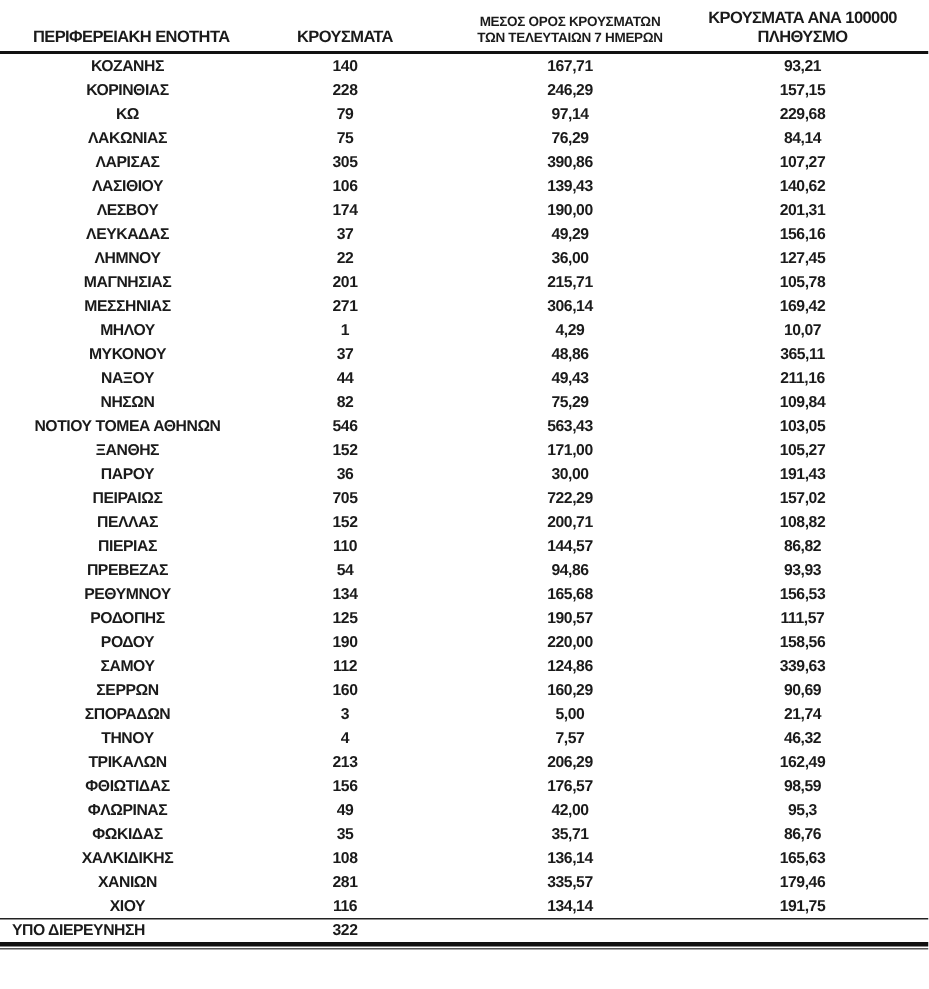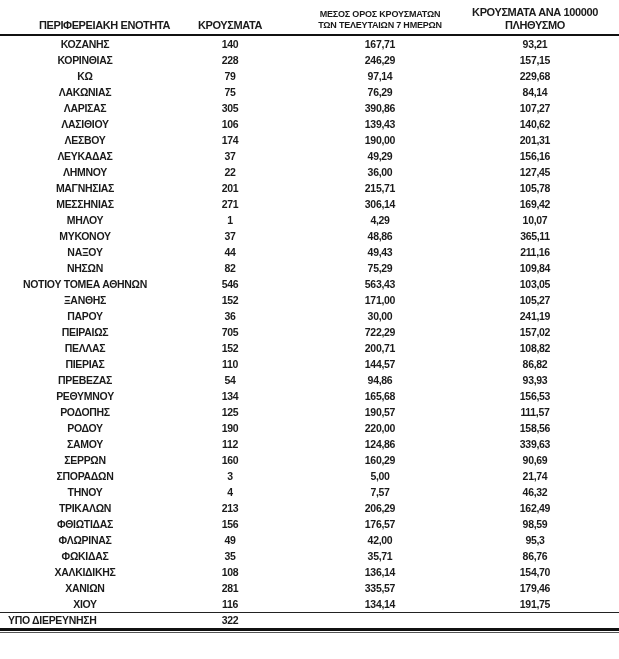--- a/index.html
+++ b/index.html
@@ -35,21 +35,21 @@
     vertical-align: bottom;
     font-weight: 600;
     font-size: 11px;
     letter-spacing: -0.4px;
     padding: 0 0 3px 0;
     border-bottom: 2px solid #111111;
     line-height: 12px;
     white-space: nowrap;
   }
   thead th.h-region {
-    text-align: right;
+    text-align: center;
     padding-left: 5px;
   }
   thead th.h-avg7 {
     font-size: 9px;
     line-height: 11px;
     letter-spacing: -0.2px;
   }
   thead th.h-per100k {
     font-size: 11px;
     line-height: 12.5px;
@@ -228,21 +228,21 @@
           <td>ΞΑΝΘΗΣ</td>
           <td>152</td>
           <td>171,00</td>
           <td>105,27</td>
           <td></td>
         </tr>
         <tr>
           <td>ΠΑΡΟΥ</td>
           <td>36</td>
           <td>30,00</td>
-          <td>241,19</td>
+          <td>191,43</td>
           <td></td>
         </tr>
         <tr>
           <td>ΠΕΙΡΑΙΩΣ</td>
           <td>705</td>
           <td>722,29</td>
           <td>157,02</td>
           <td></td>
         </tr>
         <tr>
@@ -340,21 +340,21 @@
           <td>ΦΩΚΙΔΑΣ</td>
           <td>35</td>
           <td>35,71</td>
           <td>86,76</td>
           <td></td>
         </tr>
         <tr>
           <td>ΧΑΛΚΙΔΙΚΗΣ</td>
           <td>108</td>
           <td>136,14</td>
-          <td>154,70</td>
+          <td>165,63</td>
           <td></td>
         </tr>
         <tr>
           <td>ΧΑΝΙΩΝ</td>
           <td>281</td>
           <td>335,57</td>
           <td>179,46</td>
           <td></td>
         </tr>
         <tr>

